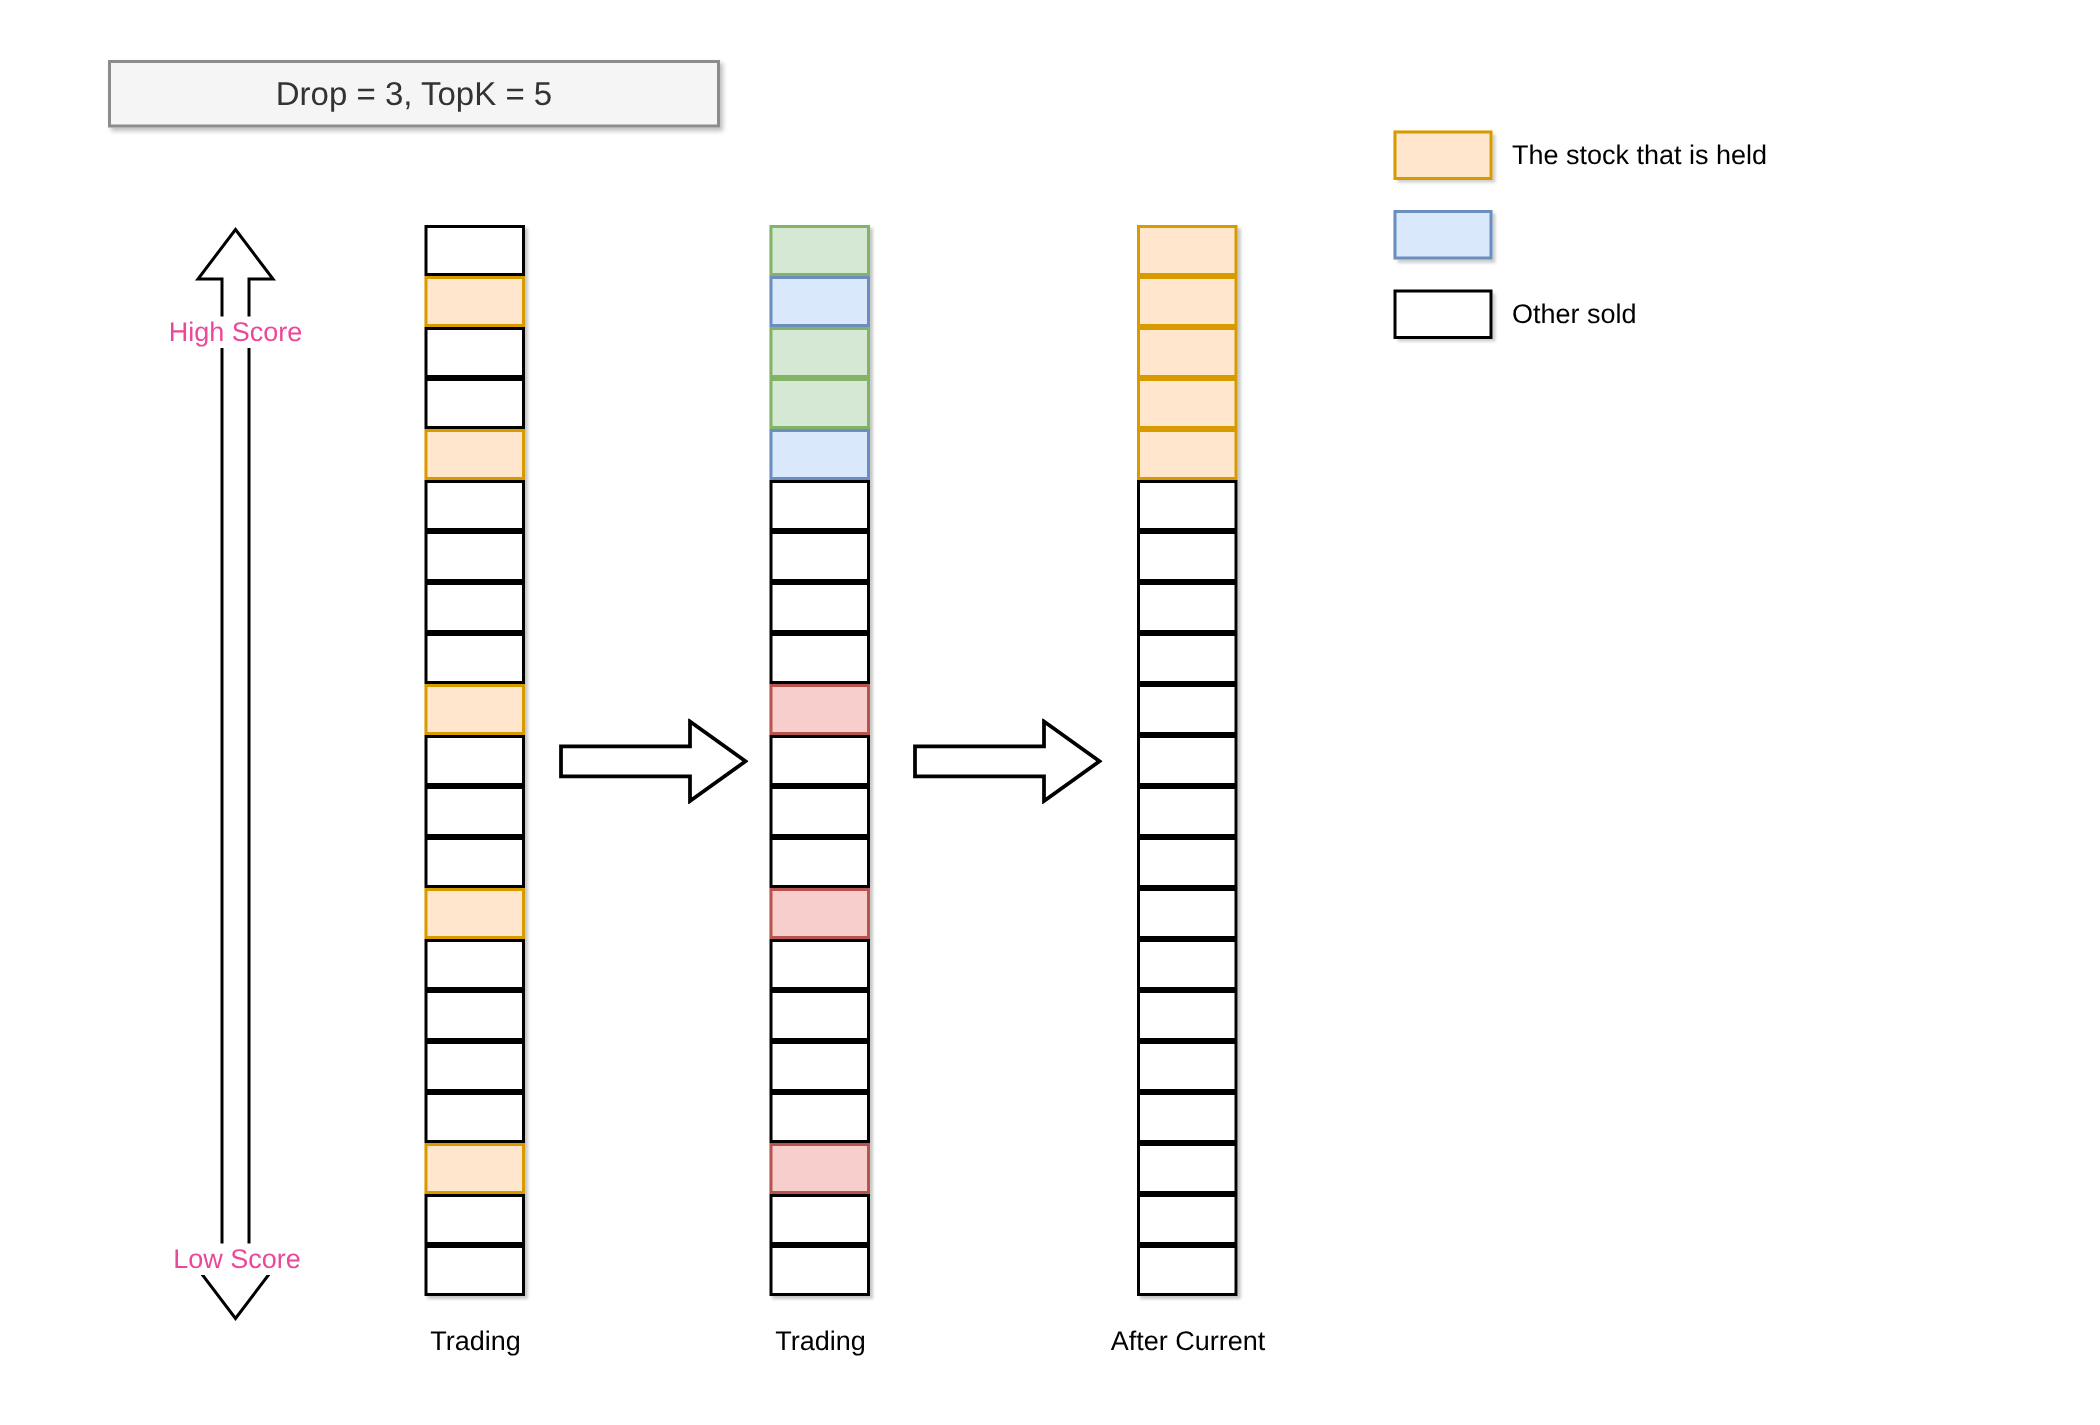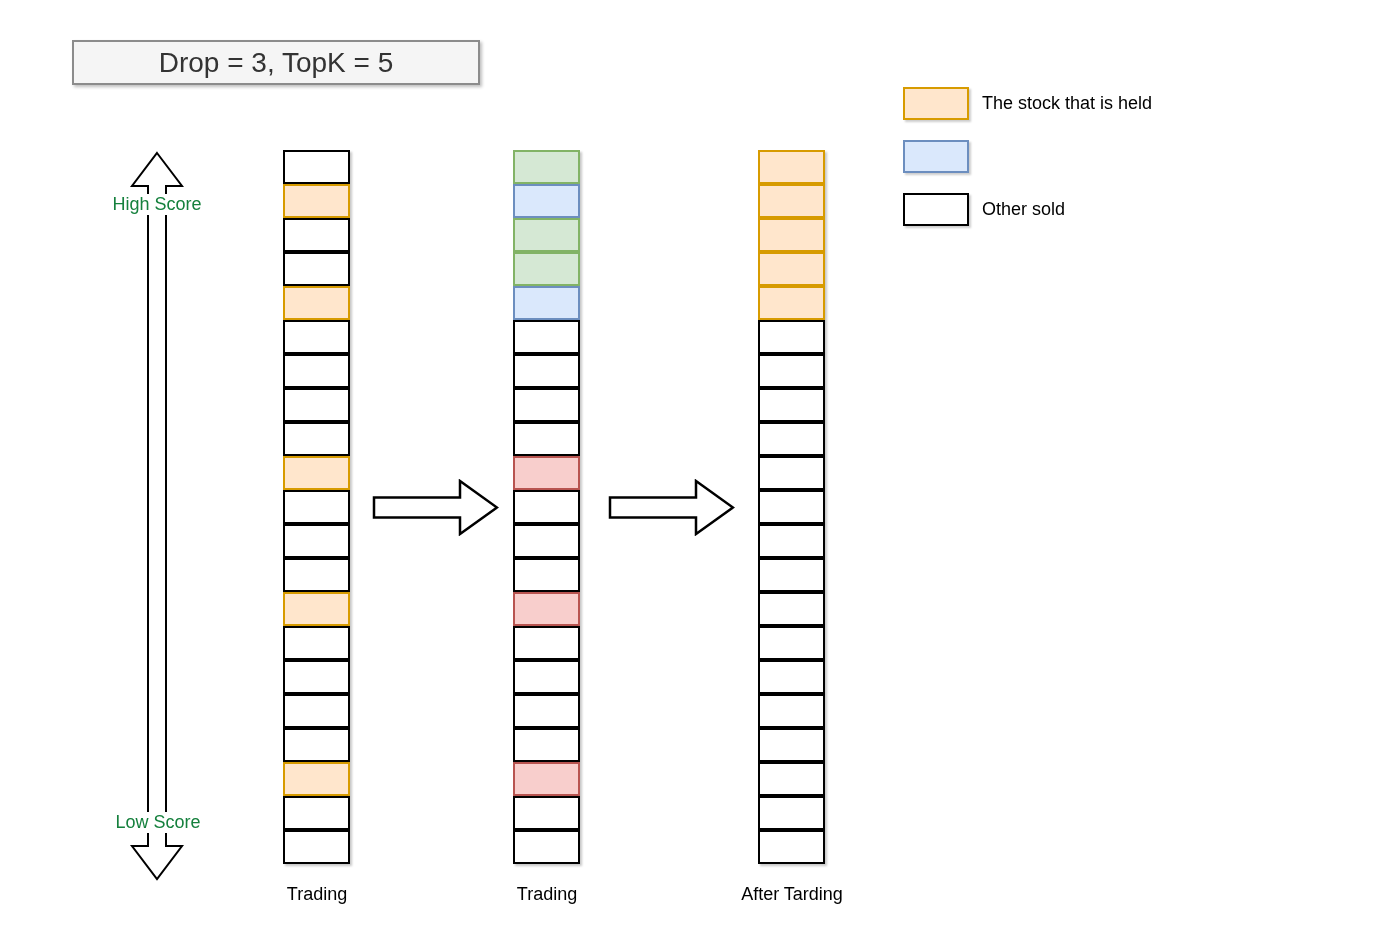--- a/index.html
+++ b/index.html
@@ -13,36 +13,37 @@
   }
   .title-box {
     position: absolute;
     left: 72px; top: 40px;
     width: 408px; height: 45px;
     box-sizing: border-box;
     background: #f5f5f5;
     border: 2px solid #8c8c8c;
     box-shadow: 2px 2px 3px rgba(0,0,0,0.25);
     display: flex; align-items: center; justify-content: center;
-    font-size: 28px;
+    font-size: 22px;
     color: #333333;
   }
   .axis-arrow-svg {
     position: absolute;
     left: 129px; top: 150px;
   }
   .axis-label {
     position: absolute;
     transform: translateX(-50%);
     background: #ffffff;
     padding: 0 3px;
     font-size: 18px;
-    color: #15803d;
+    color: #ec4899;
     white-space: nowrap;
     line-height: 21px;
+    margin-top: 17px;
   }
   .axis-label.high { left: 157px; top: 194px; }
   .axis-label.low  { left: 158px; top: 812px; }
   .column {
     position: absolute;
     top: 150px;
     width: 67px;
     filter: drop-shadow(2px 2px 1px rgba(0,0,0,0.22));
   }
   .column.col-0 { left: 283px; }
@@ -65,21 +66,21 @@
     white-space: nowrap;
   }
   .col-label.col-0 { left: 317px; }
   .col-label.col-1 { left: 547px; }
   .col-label.col-2 { left: 792px; }
   .flow-arrow-svg { position: absolute; top: 479px; }
   .flow-arrow-svg.a1 { left: 372px; }
   .flow-arrow-svg.a2 { left: 608px; }
   .legend {
     position: absolute;
-    left: 903px; top: 87px;
+    left: 929px; top: 87px;
   }
   .legend-row {
     display: flex;
     align-items: center;
     height: 33px;
     margin-bottom: 20px;
   }
   .legend-swatch {
     width: 66px; height: 33px;
     box-sizing: border-box;
@@ -173,21 +174,21 @@
       <div class="cell" style="background: rgb(255, 255, 255); border-color: rgb(0, 0, 0);"></div>
       <div class="cell" style="background: rgb(255, 255, 255); border-color: rgb(0, 0, 0);"></div>
       <div class="cell" style="background: rgb(255, 255, 255); border-color: rgb(0, 0, 0);"></div>
       <div class="cell" style="background: rgb(255, 255, 255); border-color: rgb(0, 0, 0);"></div>
       <div class="cell" style="background: rgb(255, 255, 255); border-color: rgb(0, 0, 0);"></div>
       <div class="cell" style="background: rgb(255, 255, 255); border-color: rgb(0, 0, 0);"></div>
     </div>
 
   <div class="col-label col-0">Trading</div>
   <div class="col-label col-1">Trading</div>
-  <div class="col-label col-2">After Tarding</div>
+  <div class="col-label col-2">After Current</div>
 
   <svg class="flow-arrow-svg a1" width="127" height="57" viewBox="0 0 127 57">
     <path d="M2 18.5 L88 18.5 L88 2 L125 28.5 L88 55 L88 38.5 L2 38.5 Z" fill="#ffffff" stroke="#000000" stroke-width="2.5" stroke-linejoin="miter"></path>
   </svg>
   <svg class="flow-arrow-svg a2" width="127" height="57" viewBox="0 0 127 57">
     <path d="M2 18.5 L88 18.5 L88 2 L125 28.5 L88 55 L88 38.5 L2 38.5 Z" fill="#ffffff" stroke="#000000" stroke-width="2.5" stroke-linejoin="miter"></path>
   </svg>
 
   <div class="legend">
       <div class="legend-row">

